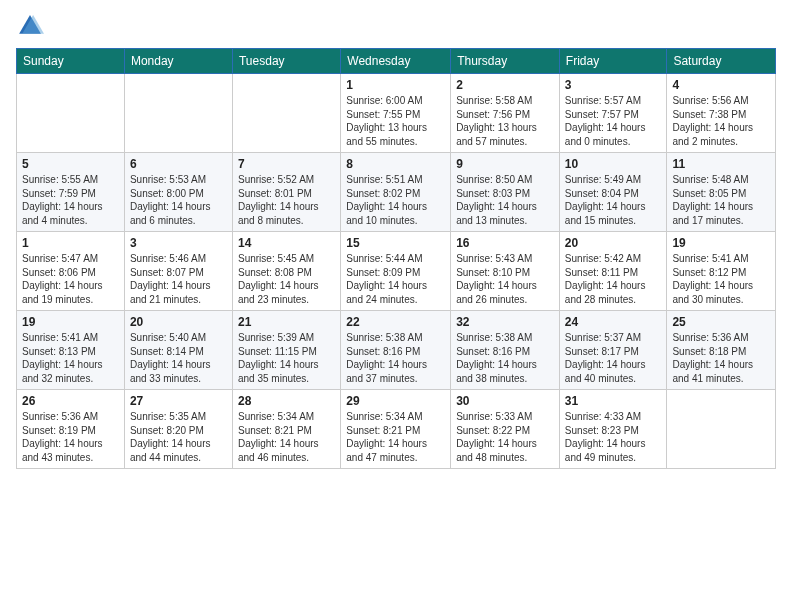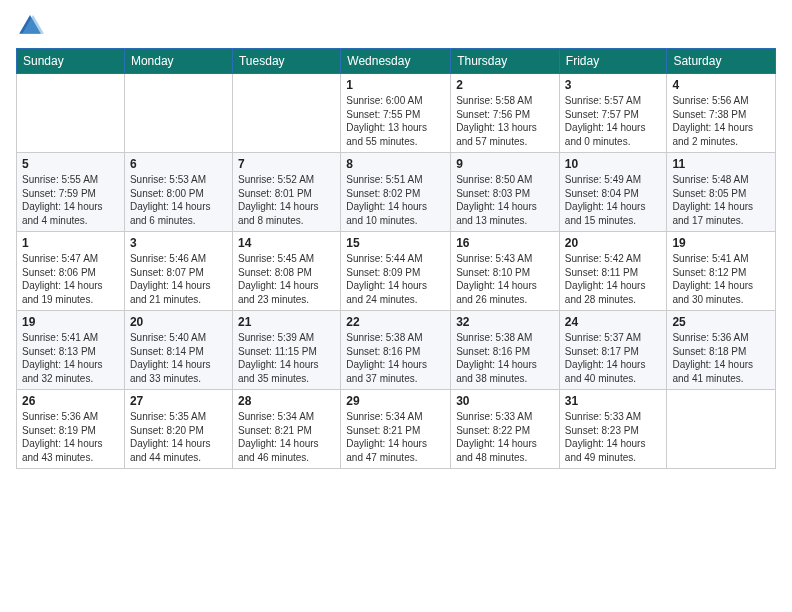--- a/index.html
+++ b/index.html
@@ -349,21 +349,21 @@
           </td>
           <td>
             <div class="cell-day">30</div>
             <div class="cell-info">Sunrise: 5:33 AM
 Sunset: 8:22 PM
 Daylight: 14 hours
 and 48 minutes.</div>
           </td>
           <td>
             <div class="cell-day">31</div>
-            <div class="cell-info">Sunrise: 5:33 AM
+            <div class="cell-info">Sunrise: 4:33 AM
 Sunset: 8:23 PM
 Daylight: 14 hours
 and 49 minutes.</div>
           </td>
           <td class="empty-cell"></td>
         </tr>
       </tbody>
   </table>
 </div>
 

